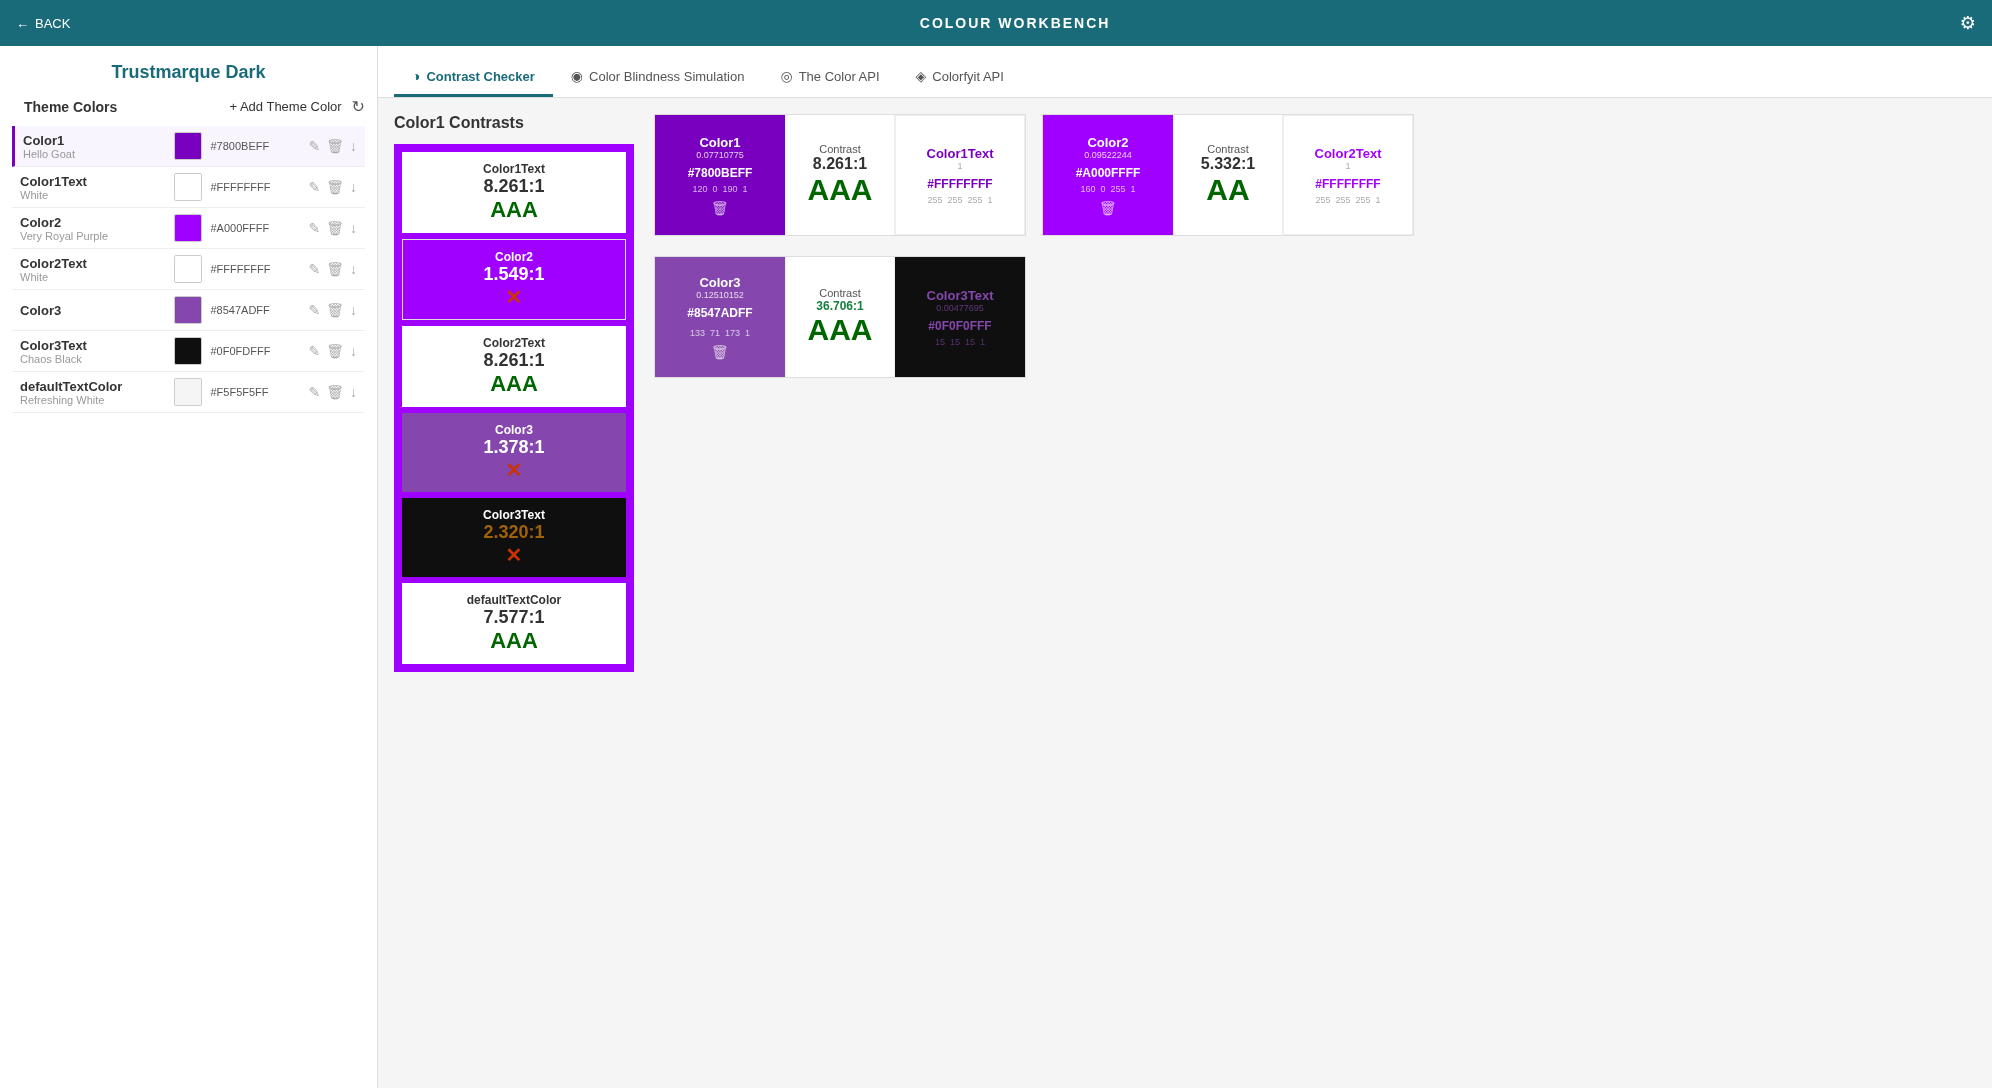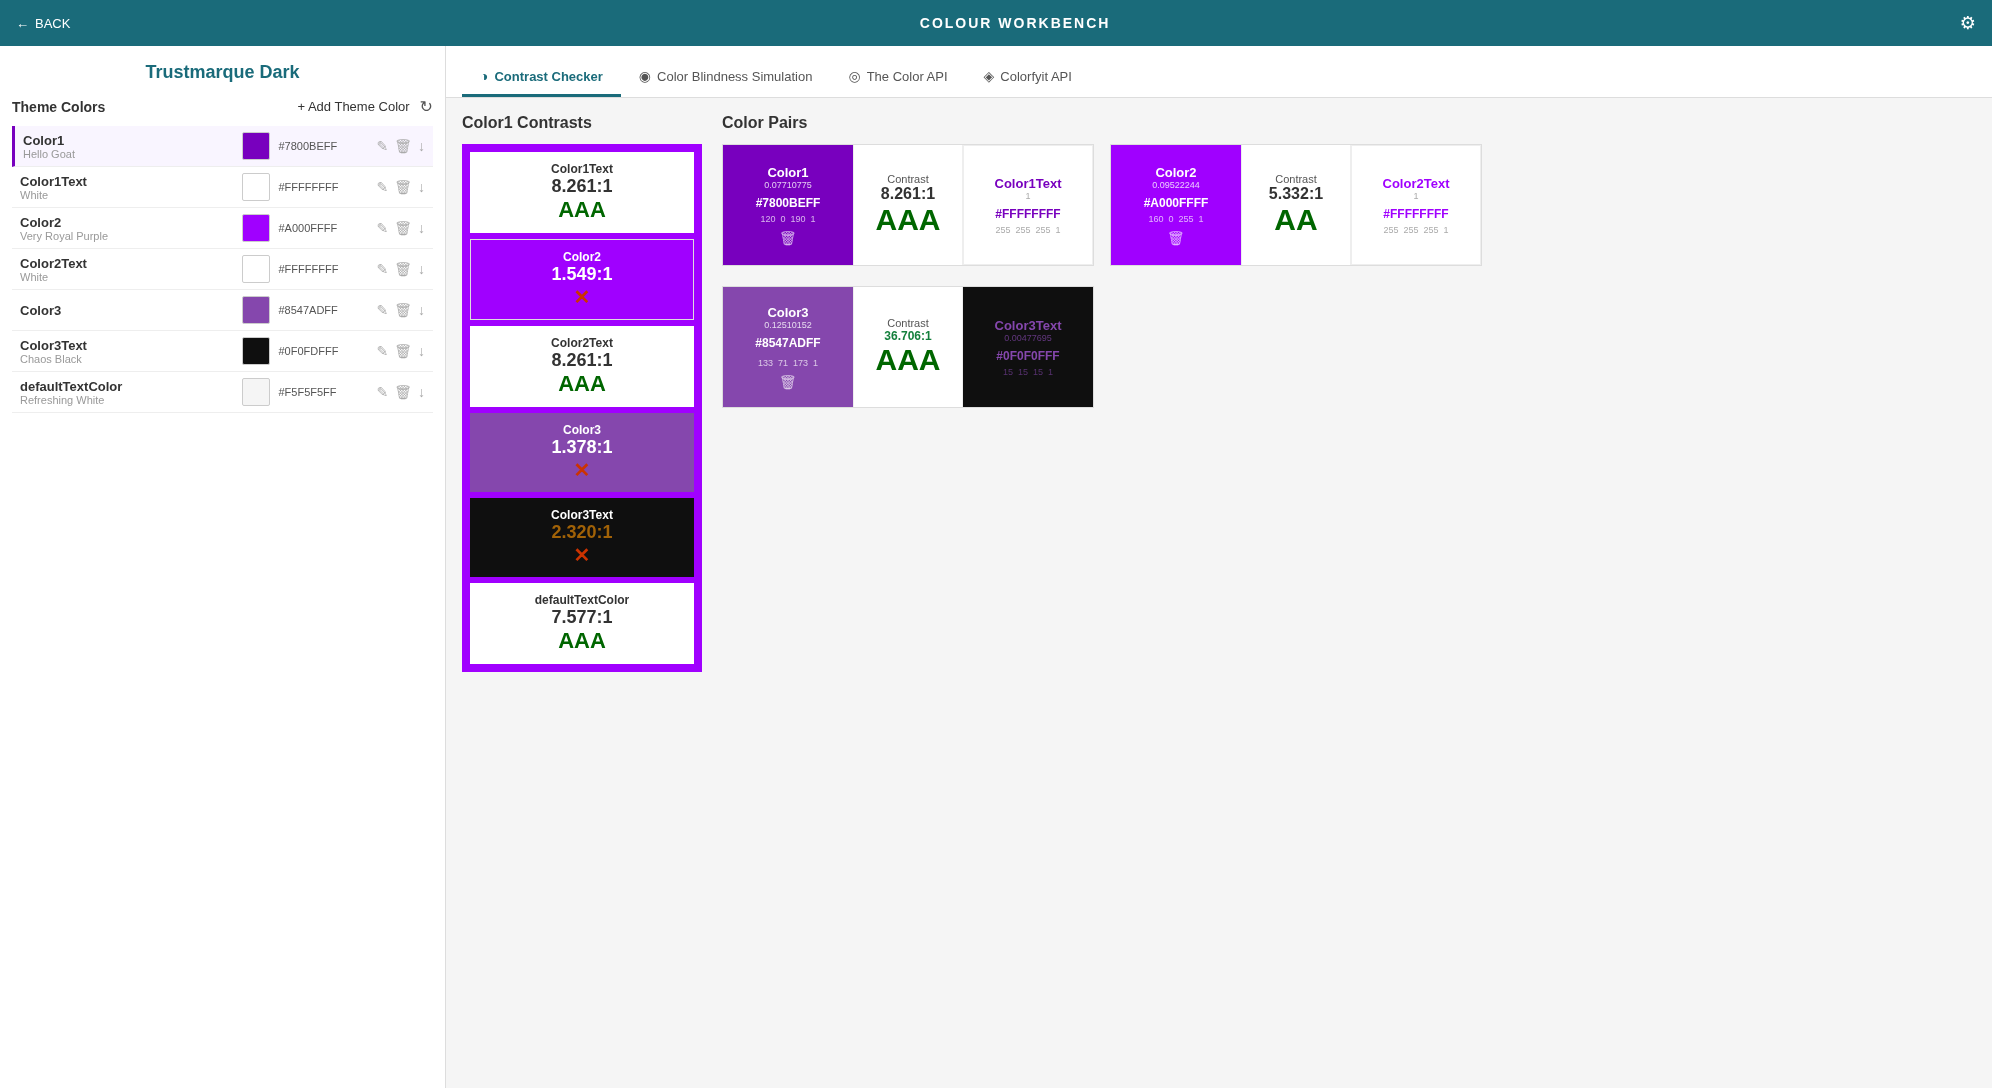--- a/index.html
+++ b/index.html
@@ -17,29 +17,29 @@
     }
     .header-title { font-size: 14px; font-weight: 600; letter-spacing: 2px; text-transform: uppercase; }
     .header-back { display: flex; align-items: center; gap: 6px; font-size: 13px; cursor: pointer; }
     .header-gear { font-size: 18px; cursor: pointer; }
 
     
     .main-layout { display: flex; height: calc(1088px - 46px); }
 
     
     .sidebar {
-      width: 446px;
+      width: 378px;
       background: white;
       border-right: 1px solid #ddd;
       padding: 16px 12px;
       flex-shrink: 0;
     }
     .sidebar-title { color: #1a6b7a; font-size: 18px; font-weight: 700; text-align: center; margin-bottom: 14px; }
     .sidebar-section-header { display: flex; align-items: center; justify-content: space-between; margin-bottom: 10px; }
-    .sidebar-section-title { font-size: 14px; font-weight: 600; color: #333; }
+    .sidebar-section-title { font-size: 14px; font-weight: 600; color: #333; margin-left: 12px; }
     .sidebar-add-btn { display: flex; align-items: center; gap: 4px; font-size: 13px; color: #333; cursor: pointer; border: none; background: none; }
     .sidebar-refresh { font-size: 16px; color: #555; cursor: pointer; }
 
     .color-item {
       display: flex;
       align-items: center;
       padding: 6px 8px;
       border-bottom: 1px solid #eee;
       gap: 8px;
       cursor: pointer;
@@ -270,21 +270,20 @@
 
           <div class="contrast-card" style="background:white;text-align:center;padding:10px 8px;">
             <div class="contrast-card-name" style="font-size:12px;font-weight:600;color:#333;">defaultTextColor</div>
             <div class="contrast-card-ratio" style="font-size:18px;font-weight:700;color:#333;">7.577:1</div>
             <div class="contrast-card-grade" style="font-size:22px;font-weight:900;color:#006600;">AAA</div>
           </div>
         </div>
       </div>
 
       <div class="pairs-panel">
-        <div class="panel-title">Color Pairs</div>
 
         <div style="display:flex;gap:16px;margin-bottom:20px;">
 
           <div style="display:flex;align-items:stretch;border:1px solid #ddd;background:white;">
 
             <div style="width:130px;height:120px;background:#7800BE;display:flex;flex-direction:column;align-items:center;justify-content:center;padding:8px;text-align:center;">
               <div style="font-size:13px;font-weight:700;color:white;">Color1</div>
               <div style="font-size:9px;color:rgba(255,255,255,0.8);">0.07710775</div>
               <div style="font-size:12px;font-weight:600;color:white;margin-top:6px;">#7800BEFF</div>
               <div style="font-size:9px;color:rgba(255,255,255,0.7);margin-top:4px;">120&nbsp;&nbsp;0&nbsp;&nbsp;190&nbsp;&nbsp;1</div>

